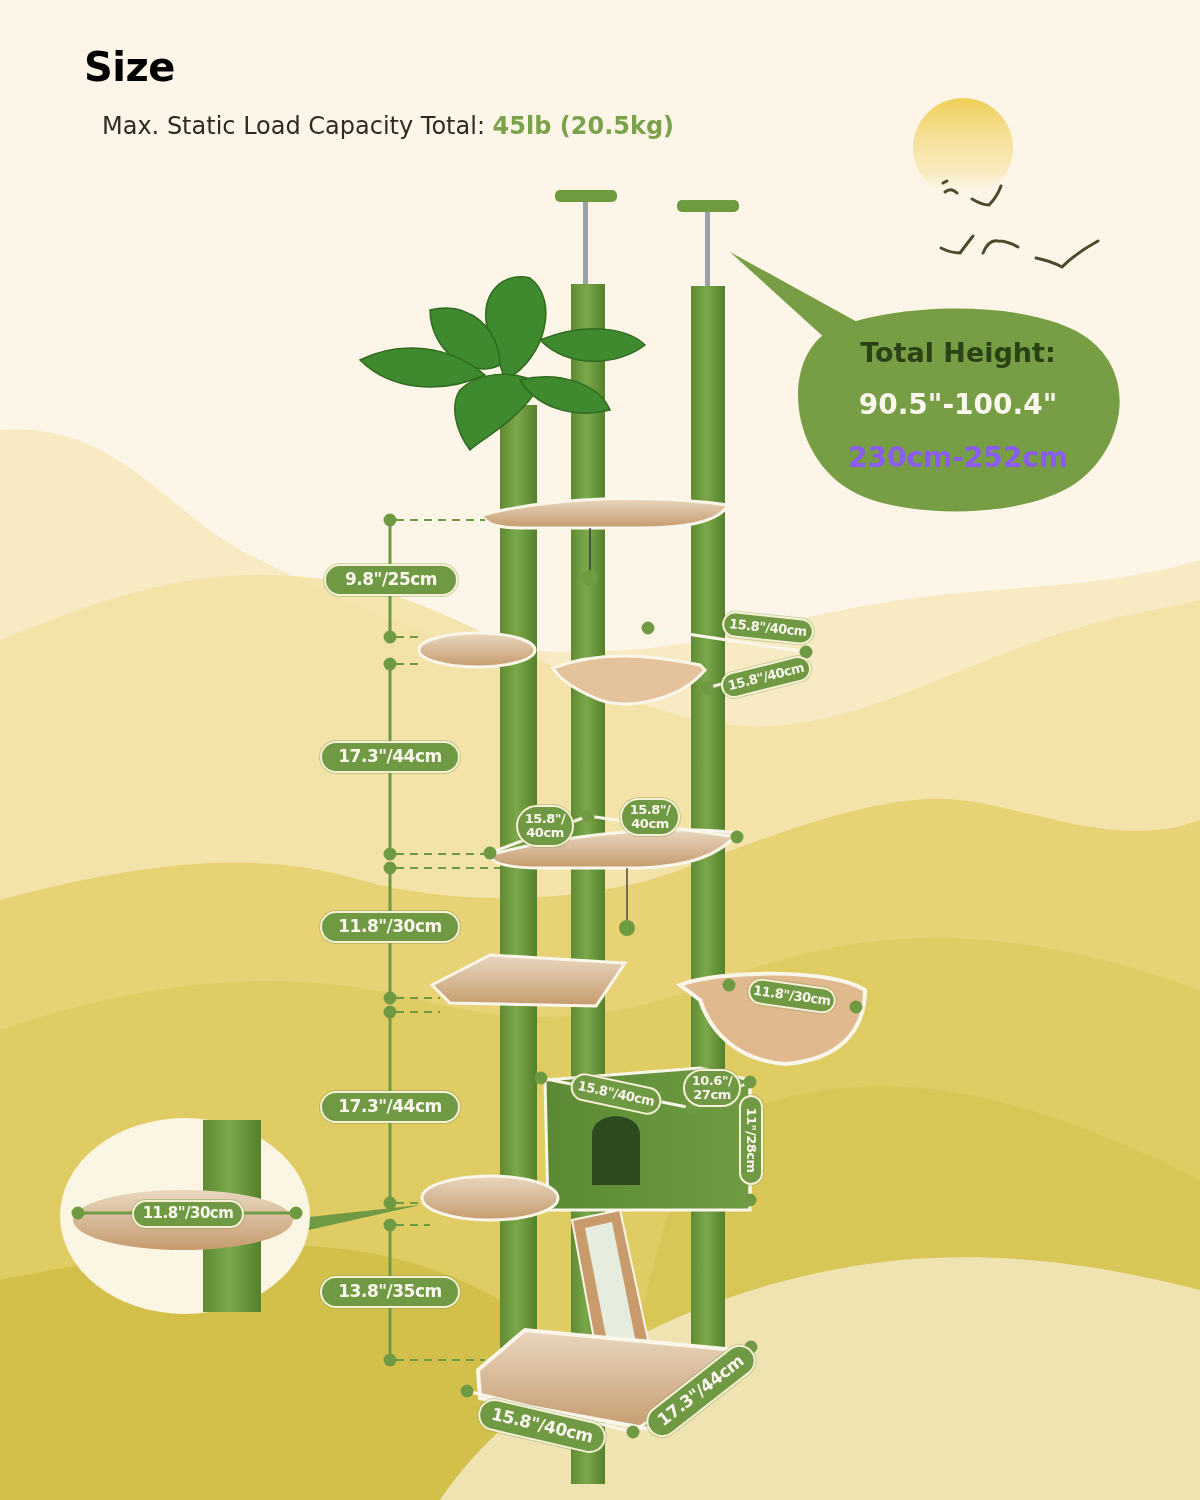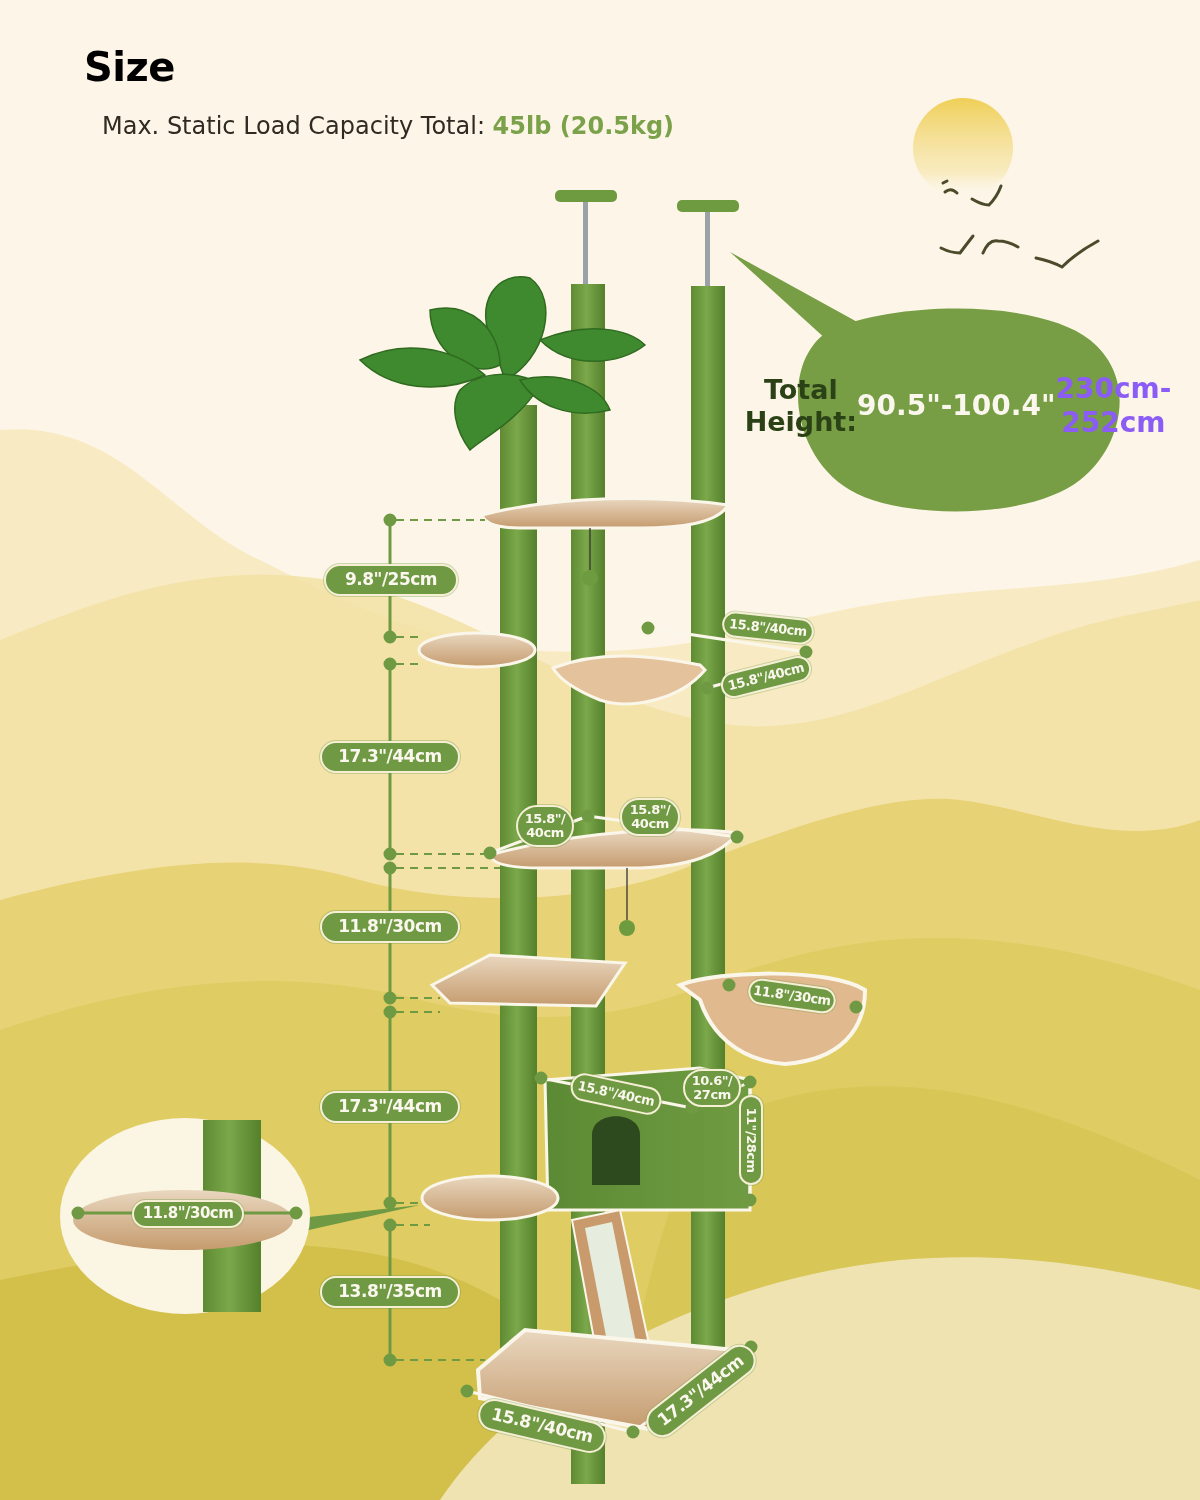--- a/index.html
+++ b/index.html
@@ -16,22 +16,22 @@
     font-size: 40px; font-weight: bold; color: #000000; letter-spacing: -0.5px;
   }
   .subtitle {
     position: absolute; left: 84px; top: 112px;
     font-size: 24px; color: #2f2a22; white-space: nowrap; margin-left: 18px;
   }
   .subtitle .accent { color: #7ba24a; font-weight: bold; }
 
   .callout {
     position: absolute; left: 808px; top: 318px; width: 300px; height: 175px;
-    display: flex; flex-direction: row; align-items: center; justify-content: center;
-    text-align: center; font-weight: bold; line-height: 1.18;
+    display: flex; flex-direction: column; align-items: center; justify-content: center;
+    text-align: center; font-weight: bold; line-height: 1.18; gap: 20px;
   }
   .callout .l1 { color: #2b4216; font-size: 27px; }
   .callout .l2 { color: #fbf7ee; font-size: 28px; }
   .callout .l3 { color: #8b5cf6; font-size: 28px; }
 
   .pill {
     position: absolute;
     background: #6f9a43; color: #fbf7ee;
     border: 2.5px solid #f6efd6;
     border-radius: 18px;

